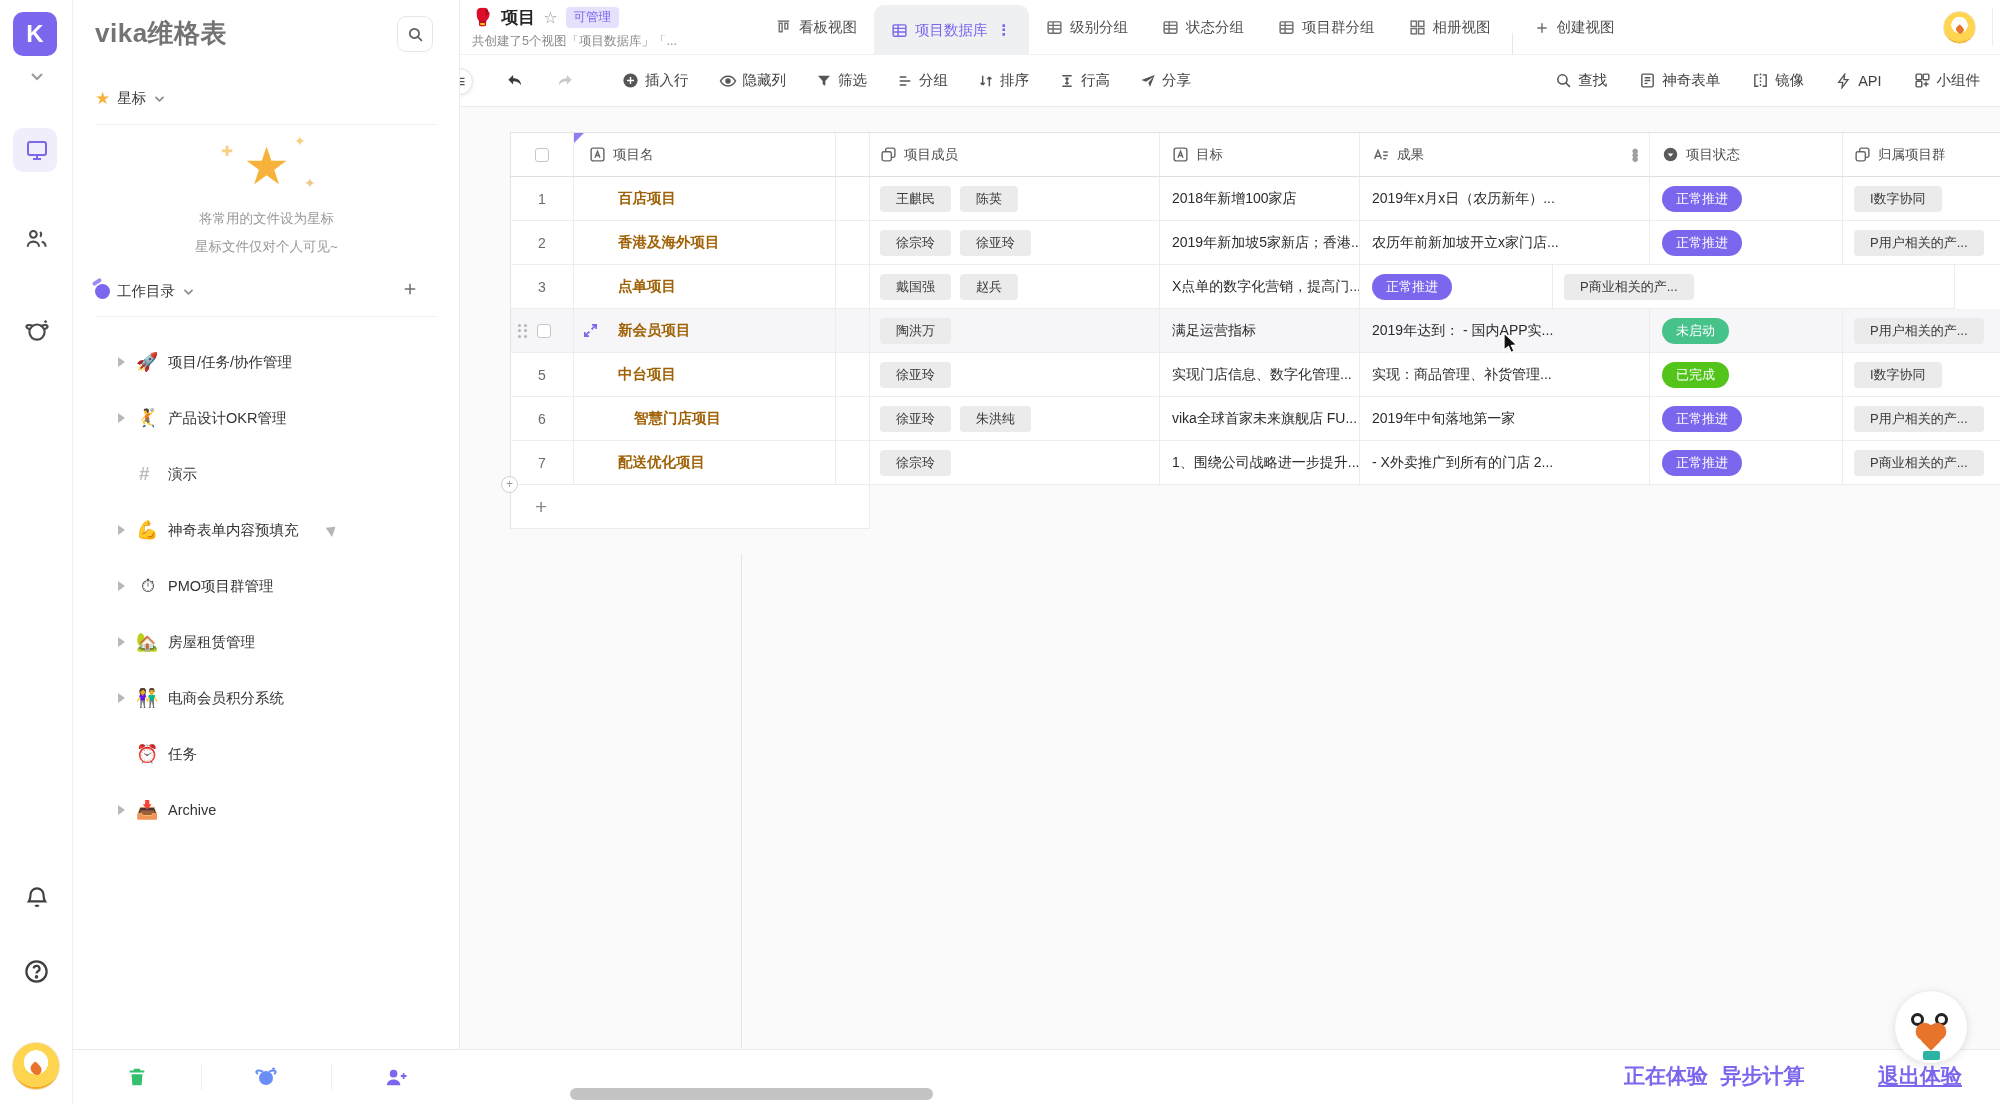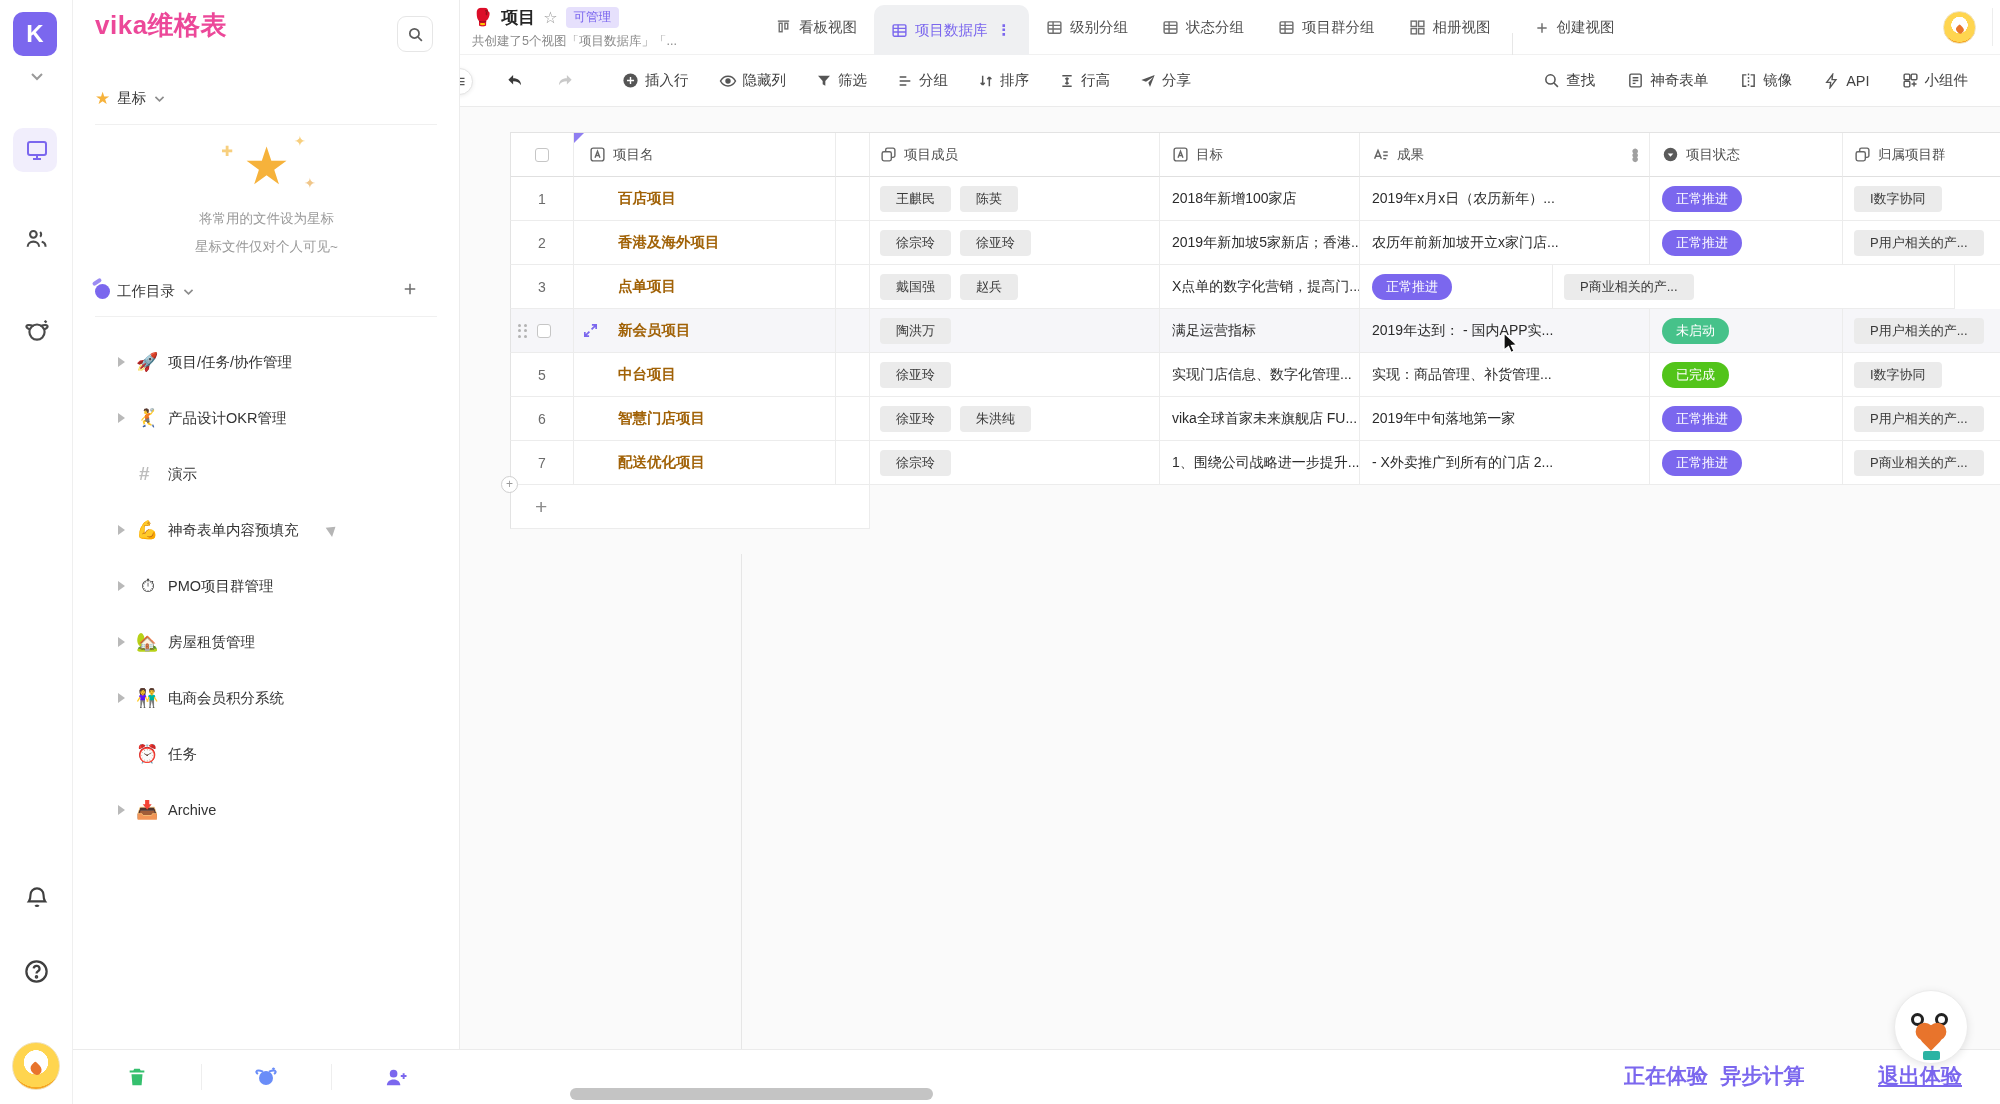--- a/index.html
+++ b/index.html
@@ -9,21 +9,21 @@
   
   .rail { position:absolute; left:0; top:0; width:73px; height:1104px; background:#fff; border-right:1px solid #efefef; z-index:30; }
   .rail .logo { position:absolute; left:13px; top:12px; width:44px; height:44px; border-radius:10px; background:#7b67ee; color:#fff; font-weight:bold; font-size:24px; display:flex; align-items:center; justify-content:center; }
   .rail .railbtn { position:absolute; left:0; width:73px; display:flex; justify-content:center; align-items:center; color:#4a4a4a; }
   .rail .active-bg { position:absolute; left:13px; top:128px; width:44px; height:44px; border-radius:10px; background:#f1eefc; }
   .avatar-chick { border-radius:50%; background:radial-gradient(circle at 50% 42%, #fff 0 34%, #ffd54f 35% 70%, #f6a623 71%); border:1px solid #f0e2bb; position:relative; }
   .avatar-chick:after { content:""; position:absolute; left:50%; top:46%; width:26%; height:22%; transform:translateX(-50%) rotate(45deg); background:#e8742c; border-radius:15% 50% 40% 50%; }
 
   
   .sidebar { position:absolute; left:73px; top:0; width:387px; height:1104px; background:#fff; border-right:1px solid #ececec; z-index:20; }
-  .sb-title { position:absolute; left:22px; top:8px; font-size:26px; font-weight:bold; color:#ec4899; letter-spacing:0.5px; }
+  .sb-title { position:absolute; left:22px; top:16px; font-size:26px; font-weight:bold; color:#737373; letter-spacing:0.5px; }
   .sb-search { position:absolute; left:324px; top:16px; width:36px; height:36px; border:1px solid #e6e6e6; border-radius:9px; display:flex; align-items:center; justify-content:center; color:#5c5c5c; background:#fff; }
   .sb-row { position:absolute; left:22px; display:flex; align-items:center; gap:7px; font-size:14.5px; color:#3a3a3a; }
   .sb-div { position:absolute; left:22px; width:342px; height:1px; background:#f0f0f0; }
   .star-art { position:absolute; left:0; top:140px; width:387px; text-align:center; }
   .star-big { font-size:52px; color:#f6b23b; line-height:1; position:relative; display:inline-block; }
   .sparkle { position:absolute; color:#f7cf7e; font-size:14px; }
   .star-caption { position:absolute; width:387px; text-align:center; font-size:13.5px; color:#999; }
   .tree { position:absolute; left:0; top:334px; width:387px; }
   .tree-item { position:relative; height:56px; display:flex; align-items:center; cursor:pointer; }
   .tree-arrow { position:absolute; left:45px; width:0; height:0; border-left:7px solid #b9b9b9; border-top:5px solid transparent; border-bottom:5px solid transparent; }
@@ -50,21 +50,21 @@
   .tabs { position:absolute; left:298px; top:0; height:55px; display:flex; align-items:flex-end; }
   .tab { display:flex; align-items:center; gap:7px; padding:0 17px; height:55px; font-size:14.5px; color:#4f4f4f; cursor:pointer; }
   .tab .ticon { display:flex; color:#6f6f6f; }
   .tab.active { background:#eff0f2; border-radius:10px 10px 0 0; color:#7b67ee; height:50px; margin-top:5px; }
   .tab.active .ticon { color:#7b67ee; }
   .tab .tmenu { color:#7b67ee; font-weight:bold; letter-spacing:1px; margin-left:2px; }
   .tab-sep { width:1px; height:22px; background:#e7e7e7; margin:0 4px; }
   .tb-avatar { position:absolute; left:1483px; top:11px; width:33px; height:33px; }
   .tb-edge { position:absolute; left:1532px; top:8px; width:1px; height:38px; background:#ededed; }
 
-  .toolbar { position:absolute; left:0; top:55px; width:1540px; height:52px; background:#fff; border-bottom:1px solid #ebebeb; display:flex; align-items:center; padding:0 32px 0 46px;justify-content:center; }
+  .toolbar { position:absolute; left:0; top:55px; width:1540px; height:52px; background:#fff; border-bottom:1px solid #ebebeb; display:flex; align-items:center; padding:0 20px 0 46px;justify-content:center; }
   .collapse-btn { position:absolute; left:-14px; top:13px; width:27px; height:27px; background:#fff; border:1px solid #e3e3e3; border-radius:50%; box-shadow:0 1px 4px rgba(0,0,0,.08); display:flex; align-items:center; justify-content:center; color:#555; z-index:5; }
   .tool { display:flex; align-items:center; gap:6px; font-size:14.5px; color:#424242; margin-right:30px; cursor:pointer; white-space:nowrap; }
   .tool .i { display:flex; color:#555; }
   .tool.disabled { color:#c9c9c9; }
   .tool-spacer { flex:1; }
   .tool.right { margin-right:0; margin-left:32px; }
 
   .canvas { position:absolute; left:0; top:107px; width:1540px; height:942px; background:#fafafa; overflow:hidden; }
 
   
@@ -685,21 +685,21 @@
             </div>
             <div class="gcell c-group">
               <span class="chip">I数字协同</span>
             </div>
           </div>
           <div class="grow">
             <div class="gcell c-num">
               <span>6</span>
             </div>
             <div class="gcell c-name">
-              <span style="overflow:hidden; white-space:nowrap;">智慧门店项目</span>
+              <span style="overflow:hidden; white-space:nowrap;margin-left:16px;">智慧门店项目</span>
             </div>
             <div class="gcell c-gap"></div>
             <div class="gcell c-members">
               <span class="chip">徐亚玲</span>
               <span class="chip">朱洪纯</span>
             </div>
             <div class="gcell c-goal">
               <span>vika全球首家未来旗舰店 FU...</span>
             </div>
             <div class="gcell c-result">

